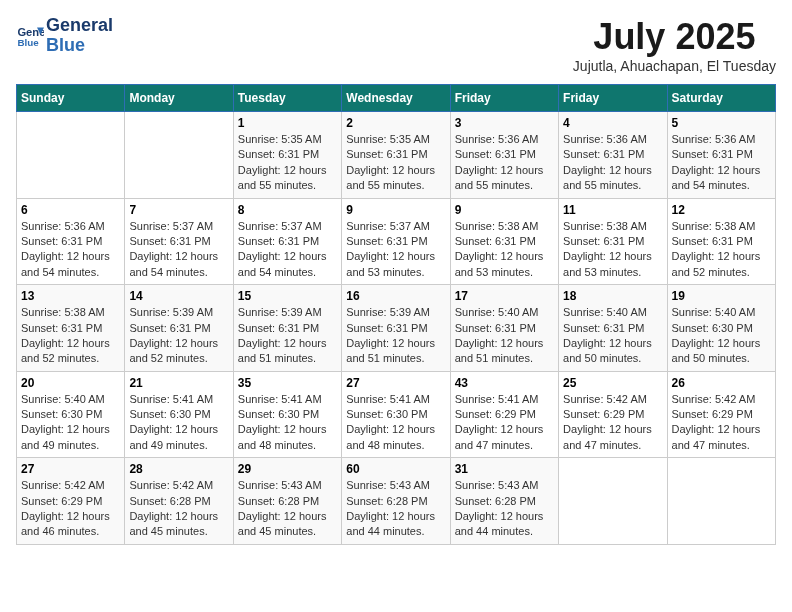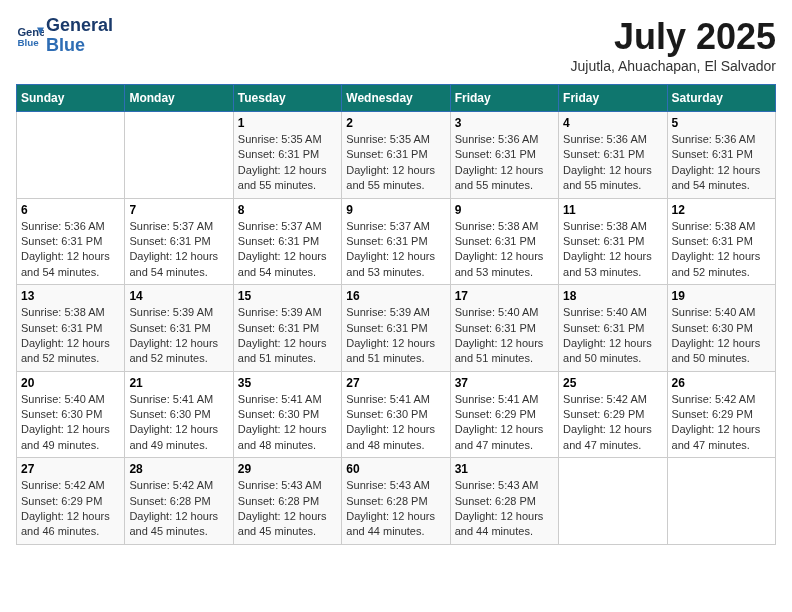--- a/index.html
+++ b/index.html
@@ -28,21 +28,21 @@
     }
     .logo-text span {
       color: #1a3a6b;
     }
     .logo-icon {
       width: 28px;
       height: 28px;
       margin-right: 2px;
     }
     .title-block {
-      text-align: right;
+      text-align: center;
     }
     .month-title {
       font-size: 36px;
       font-weight: bold;
       color: #1a1a1a;
     }
     .location {
       font-size: 14px;
       color: #333;
     }
@@ -97,21 +97,21 @@
     </svg>
     <div>
       <div class="logo-text">
         <span>General</span><br>
         <span style="color:#2e6db4;">Blue</span>
       </div>
     </div>
   </div>
   <div class="title-block">
     <div class="month-title">July 2025</div>
-    <div class="location">Jujutla, Ahuachapan, El Salvador</div>
+    <div class="location">Jujutla, Ahuachapan, El Tuesday</div>
   </div>
 </div>
 
 <table>
   <thead>
     <tr>
     <th>Sunday</th>
         <th>Monday</th>
         <th>Tuesday</th>
         <th>Wednesday</th>
@@ -216,21 +216,21 @@
         </td>
         <td>
           <span class="day-number">35</span>
           <div class="day-info">Sunrise: 5:41 AM<br>Sunset: 6:30 PM<br>Daylight: 12 hours and 48 minutes.</div>
         </td>
         <td>
           <span class="day-number">27</span>
           <div class="day-info">Sunrise: 5:41 AM<br>Sunset: 6:30 PM<br>Daylight: 12 hours and 48 minutes.</div>
         </td>
         <td>
-          <span class="day-number">37</span>
+          <span class="day-number">43</span>
           <div class="day-info">Sunrise: 5:41 AM<br>Sunset: 6:29 PM<br>Daylight: 12 hours and 47 minutes.</div>
         </td>
         <td>
           <span class="day-number">25</span>
           <div class="day-info">Sunrise: 5:42 AM<br>Sunset: 6:29 PM<br>Daylight: 12 hours and 47 minutes.</div>
         </td>
         <td>
           <span class="day-number">26</span>
           <div class="day-info">Sunrise: 5:42 AM<br>Sunset: 6:29 PM<br>Daylight: 12 hours and 47 minutes.</div>
         </td>

